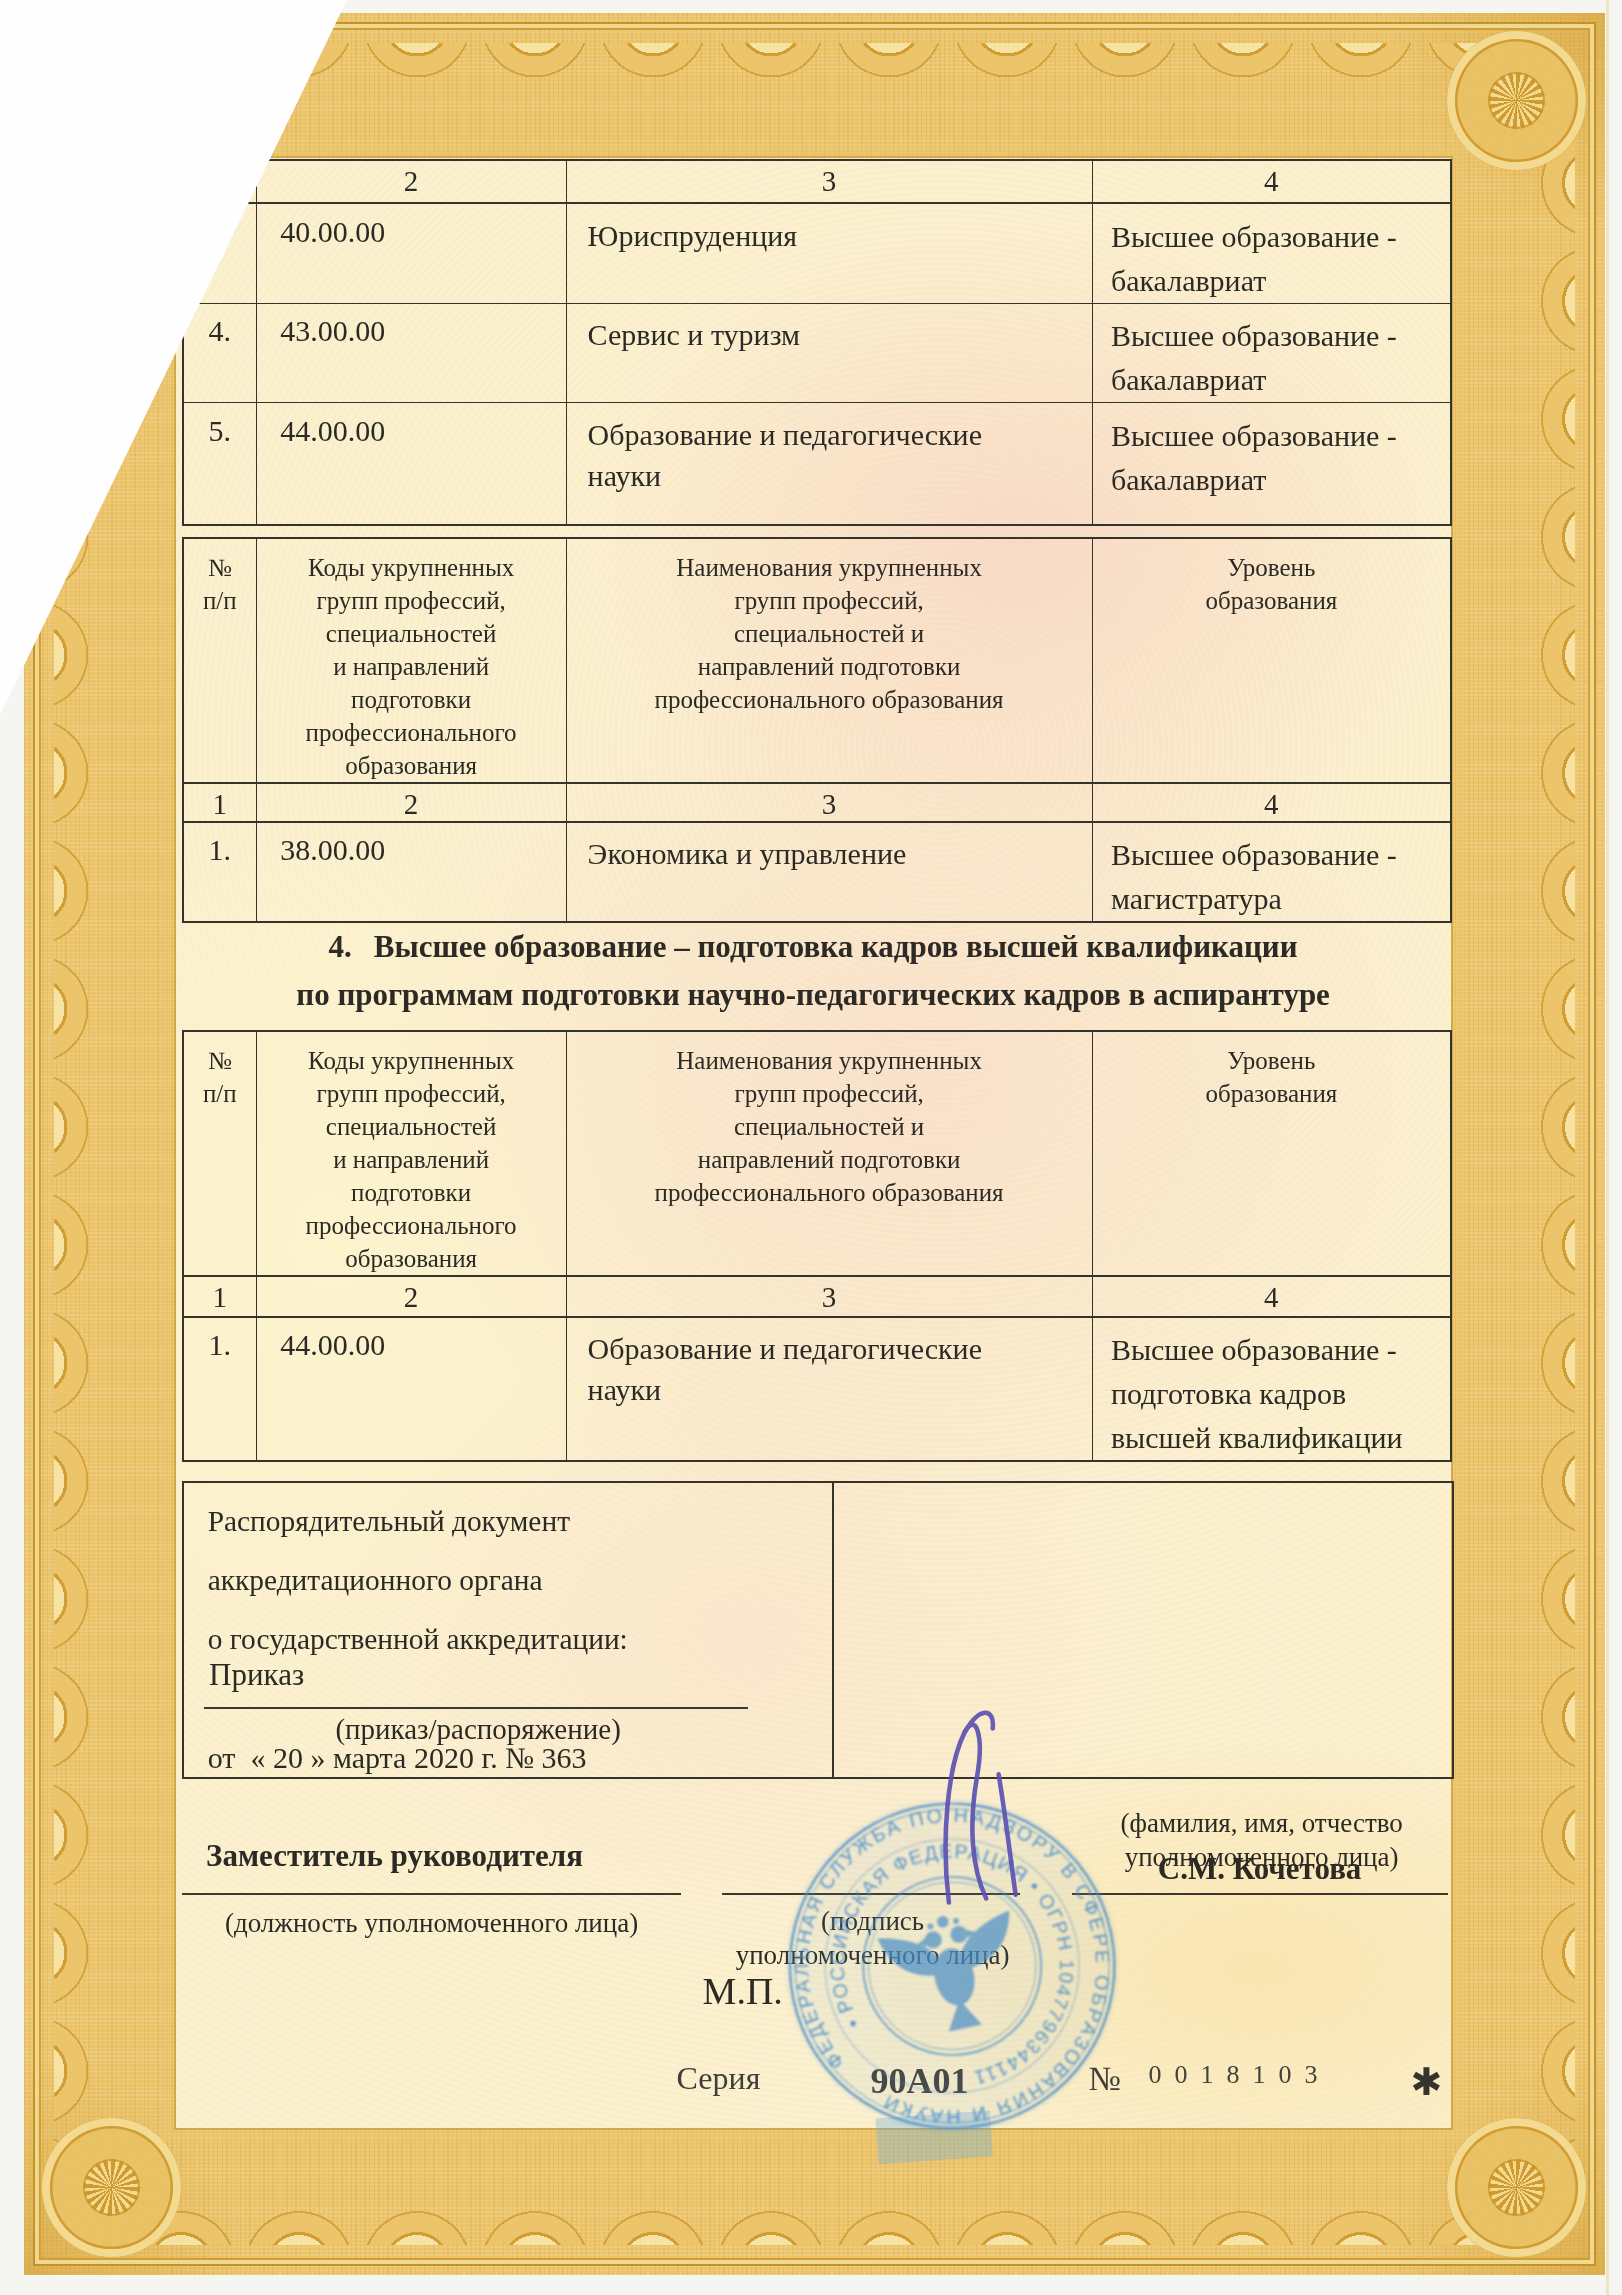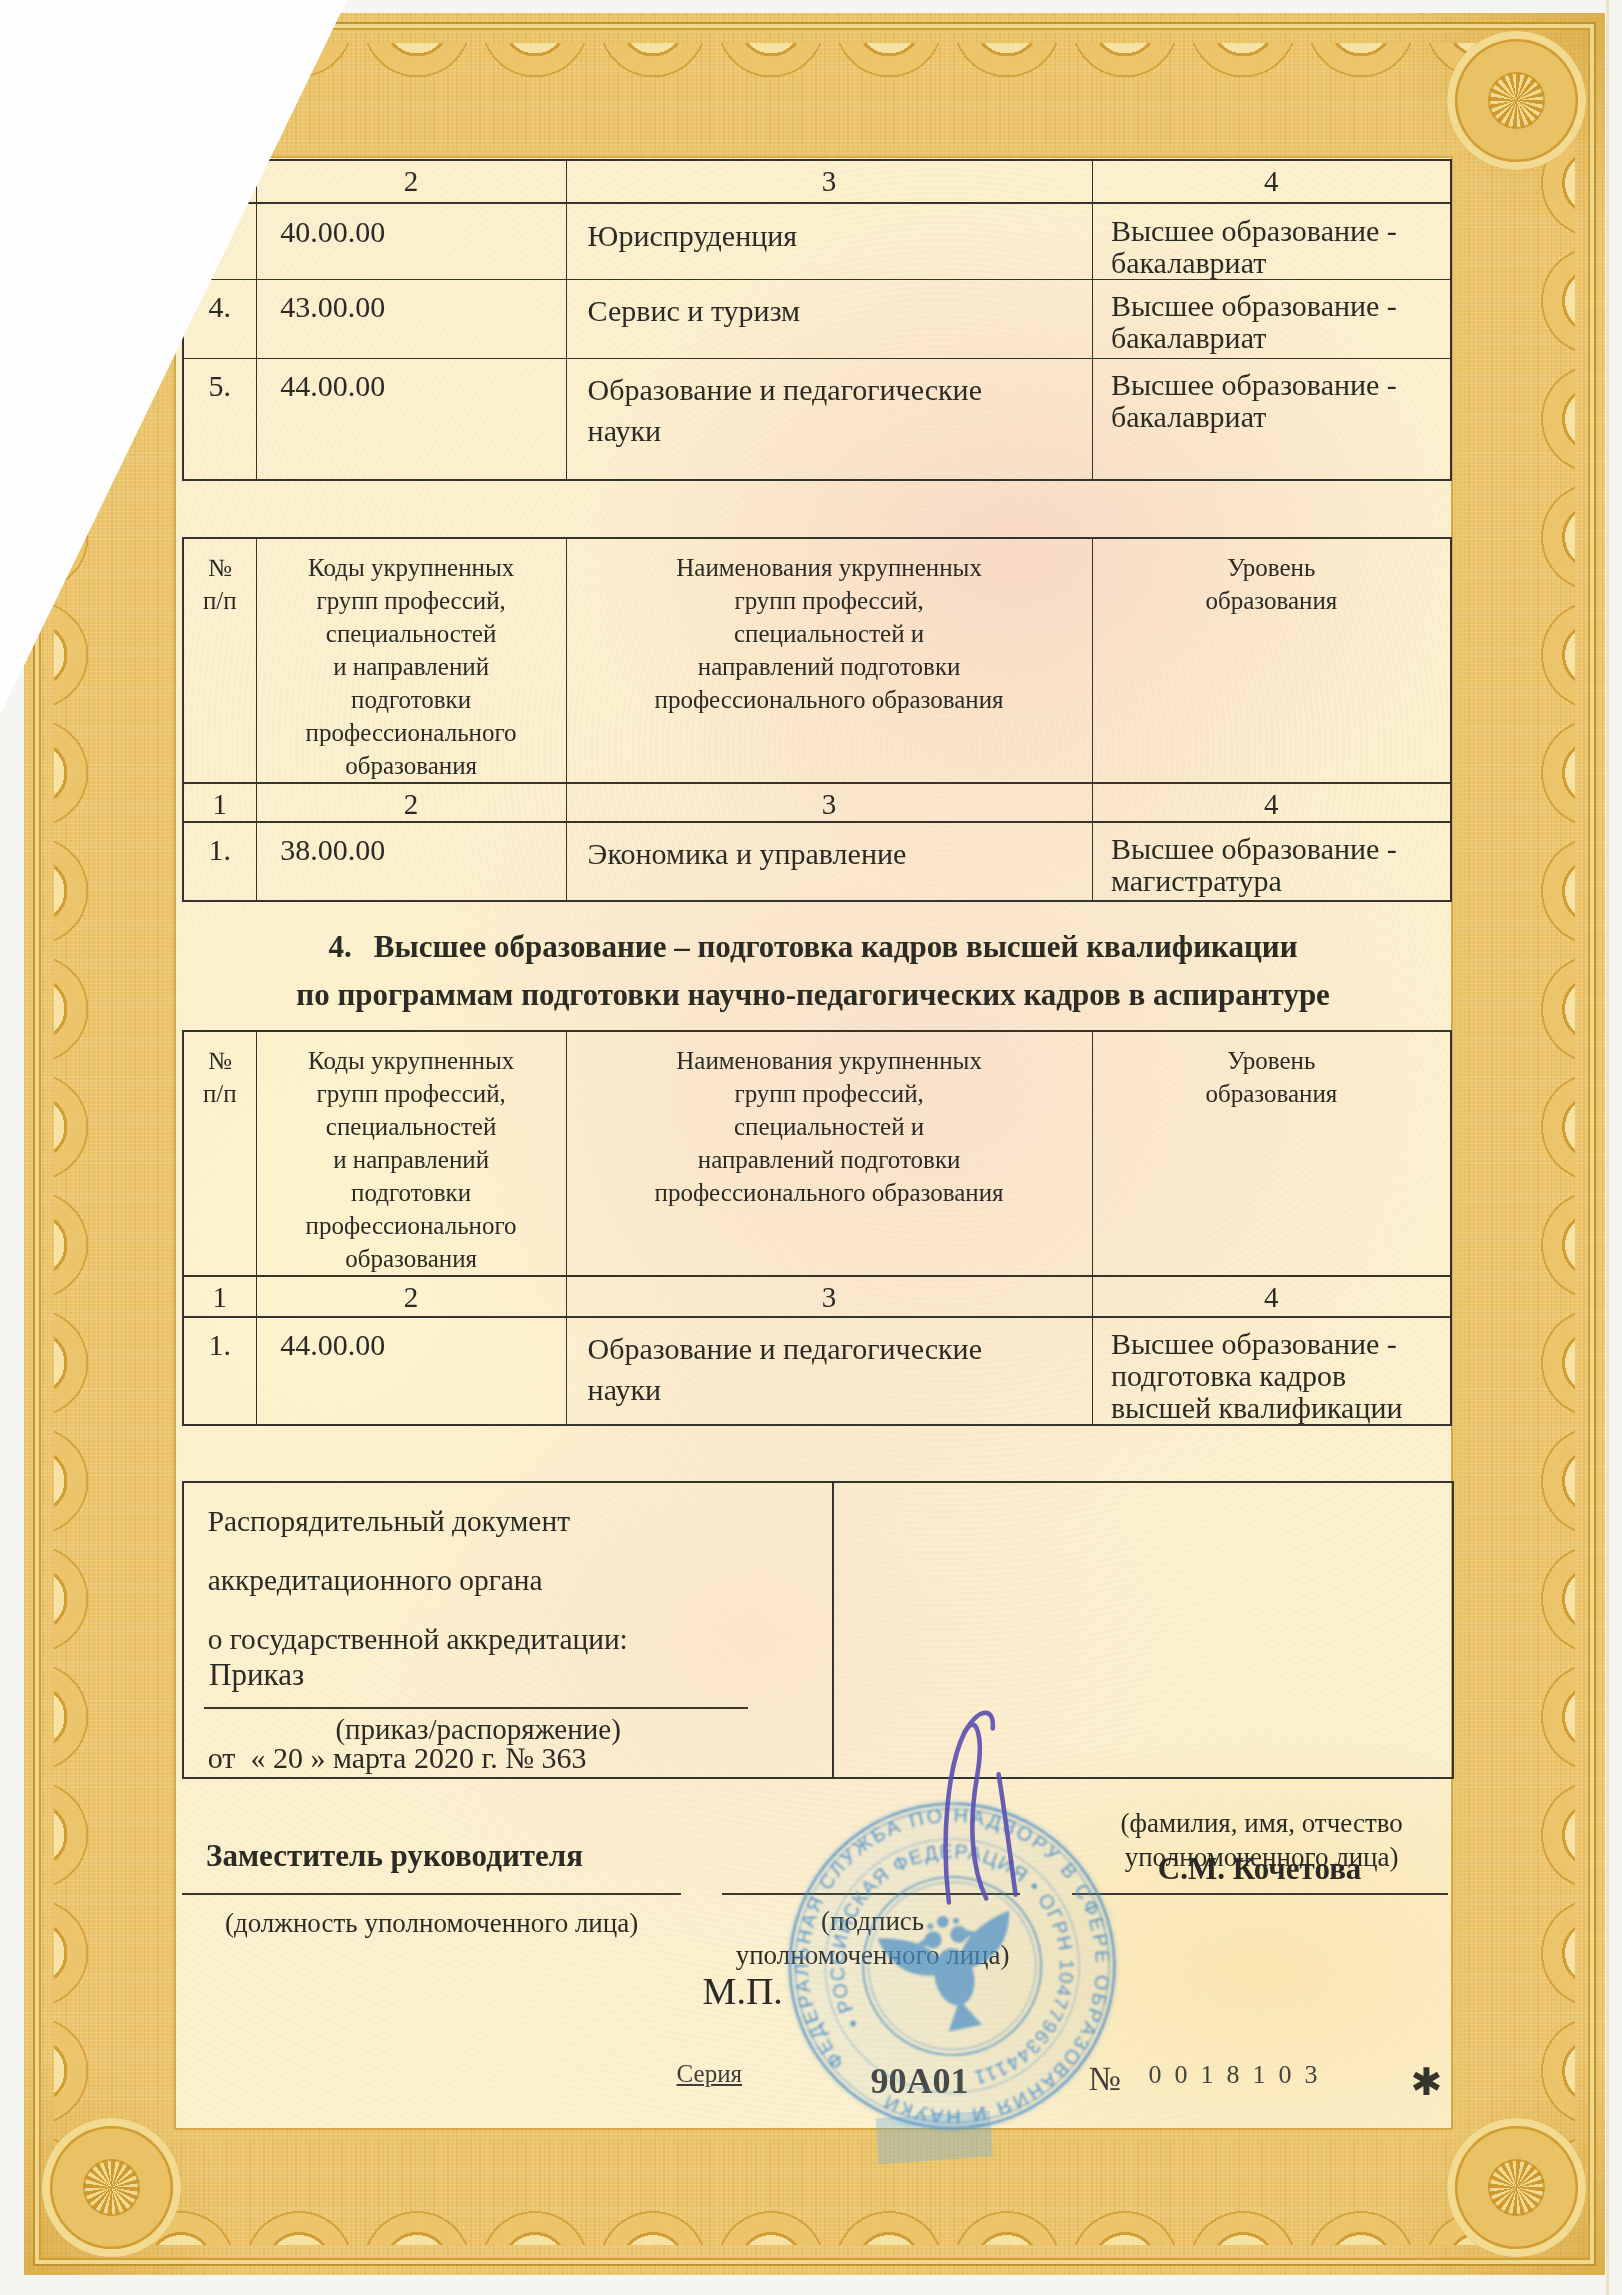--- a/index.html
+++ b/index.html
@@ -52,21 +52,21 @@
 
   table{border-collapse:collapse;table-layout:fixed;width:1268px;position:absolute;left:6.5px;
     border:2px solid #34332c;}
   td,th{border:1.3px solid #34332c;vertical-align:top;font-weight:normal;padding:0;overflow:hidden;}
   .numrow td{border-top:2px solid #34332c;border-bottom:2px solid #34332c;text-align:center;
     font-size:29px;padding-top:3.9px;vertical-align:top;}
   th.hc{text-align:center;padding-top:11.8px;font-size:25px;line-height:33px;white-space:pre-line;}
   .c-n{text-align:center;padding-top:10.5px;font-size:30px;}
   .c-code{padding:10.5px 0 0 23.6px;font-size:30px;}
   .c-name{padding:10.5px 0 0 21px;font-size:30px;line-height:41px;white-space:pre-line;}
-  .c-level{padding:10.5px 0 0 18.3px;font-size:30px;line-height:32px;white-space:pre-line;}
+  .c-level{padding:10.5px 0 0 18.3px;font-size:30px;line-height:44px;white-space:pre-line;}
 
   .sec-title{position:absolute;left:0;width:100%;text-align:center;font-weight:bold;font-size:31px;}
   .sec-title .num{margin-right:22px;}
   .sec4-l2{display:block;margin-top:11.8px;}
 
   .order-box{position:absolute;left:6.5px;top:1323px;width:1268px;height:294px;border:2px solid #34332c;}
   .order-left{position:absolute;left:0;top:0;bottom:0;width:600px;border-right:2px solid #34332c;padding-left:48px;}
   .order-label{position:absolute;left:23.6px;top:9.2px;font-size:29.4px;line-height:59px;white-space:pre-line;}
   .order-doc{position:absolute;left:25px;top:174px;font-size:31px;}
   .order-rule{position:absolute;left:19.6px;top:182px;width:544px;height:42px;border-bottom:2.6px solid #3a392f;}
@@ -80,21 +80,21 @@
   .l-fio{left:896px;width:376px;top:1735px;}
   .hint{position:absolute;text-align:center;font-size:27px;line-height:34px;white-space:pre-line;}
   .h-pos{left:6.5px;width:499px;top:1748px;}
   .h-sign{left:527px;width:340px;top:1746px;}
   .h-fio{left:911px;width:350px;top:1648px;}
   .sig-mp{position:absolute;left:527px;width:340px;top:1811px;text-align:left;font-size:38px;}
   .sig-fio{position:absolute;left:896px;width:376px;top:1693px;text-align:center;font-size:31px;font-weight:bold;}
 
   .series-row{position:absolute;left:0;top:1902px;width:100%;height:52px;}
   .series-row span{position:absolute;top:0;}
-  .s-label{left:501px;font-size:25px;color:#3f3e38;text-decoration:underline;}
+  .s-label{left:501px;font-size:32px;color:#3f3e38;}
   .s-val{left:695px;font-size:36px;font-weight:bold;color:#43423c;}
   .s-no{left:913px;font-size:34px;color:#3f3e38;}
   .s-num{left:973px;font-size:26px;letter-spacing:13px;color:#44433d;}
   .s-star{left:1235px;font-size:38px;color:#34332d;font-family:"DejaVu Sans",sans-serif;}
 
   .overlay{position:absolute;left:0;top:0;width:1623px;height:2295px;pointer-events:none;}
   .seal-text{font-family:"Liberation Sans","DejaVu Sans",sans-serif;fill:#4a8ec8;}
 
   .fold{position:absolute;left:0;top:0;width:347px;height:715px;z-index:9;
     clip-path:polygon(0 0,347px 0,0 715px);

